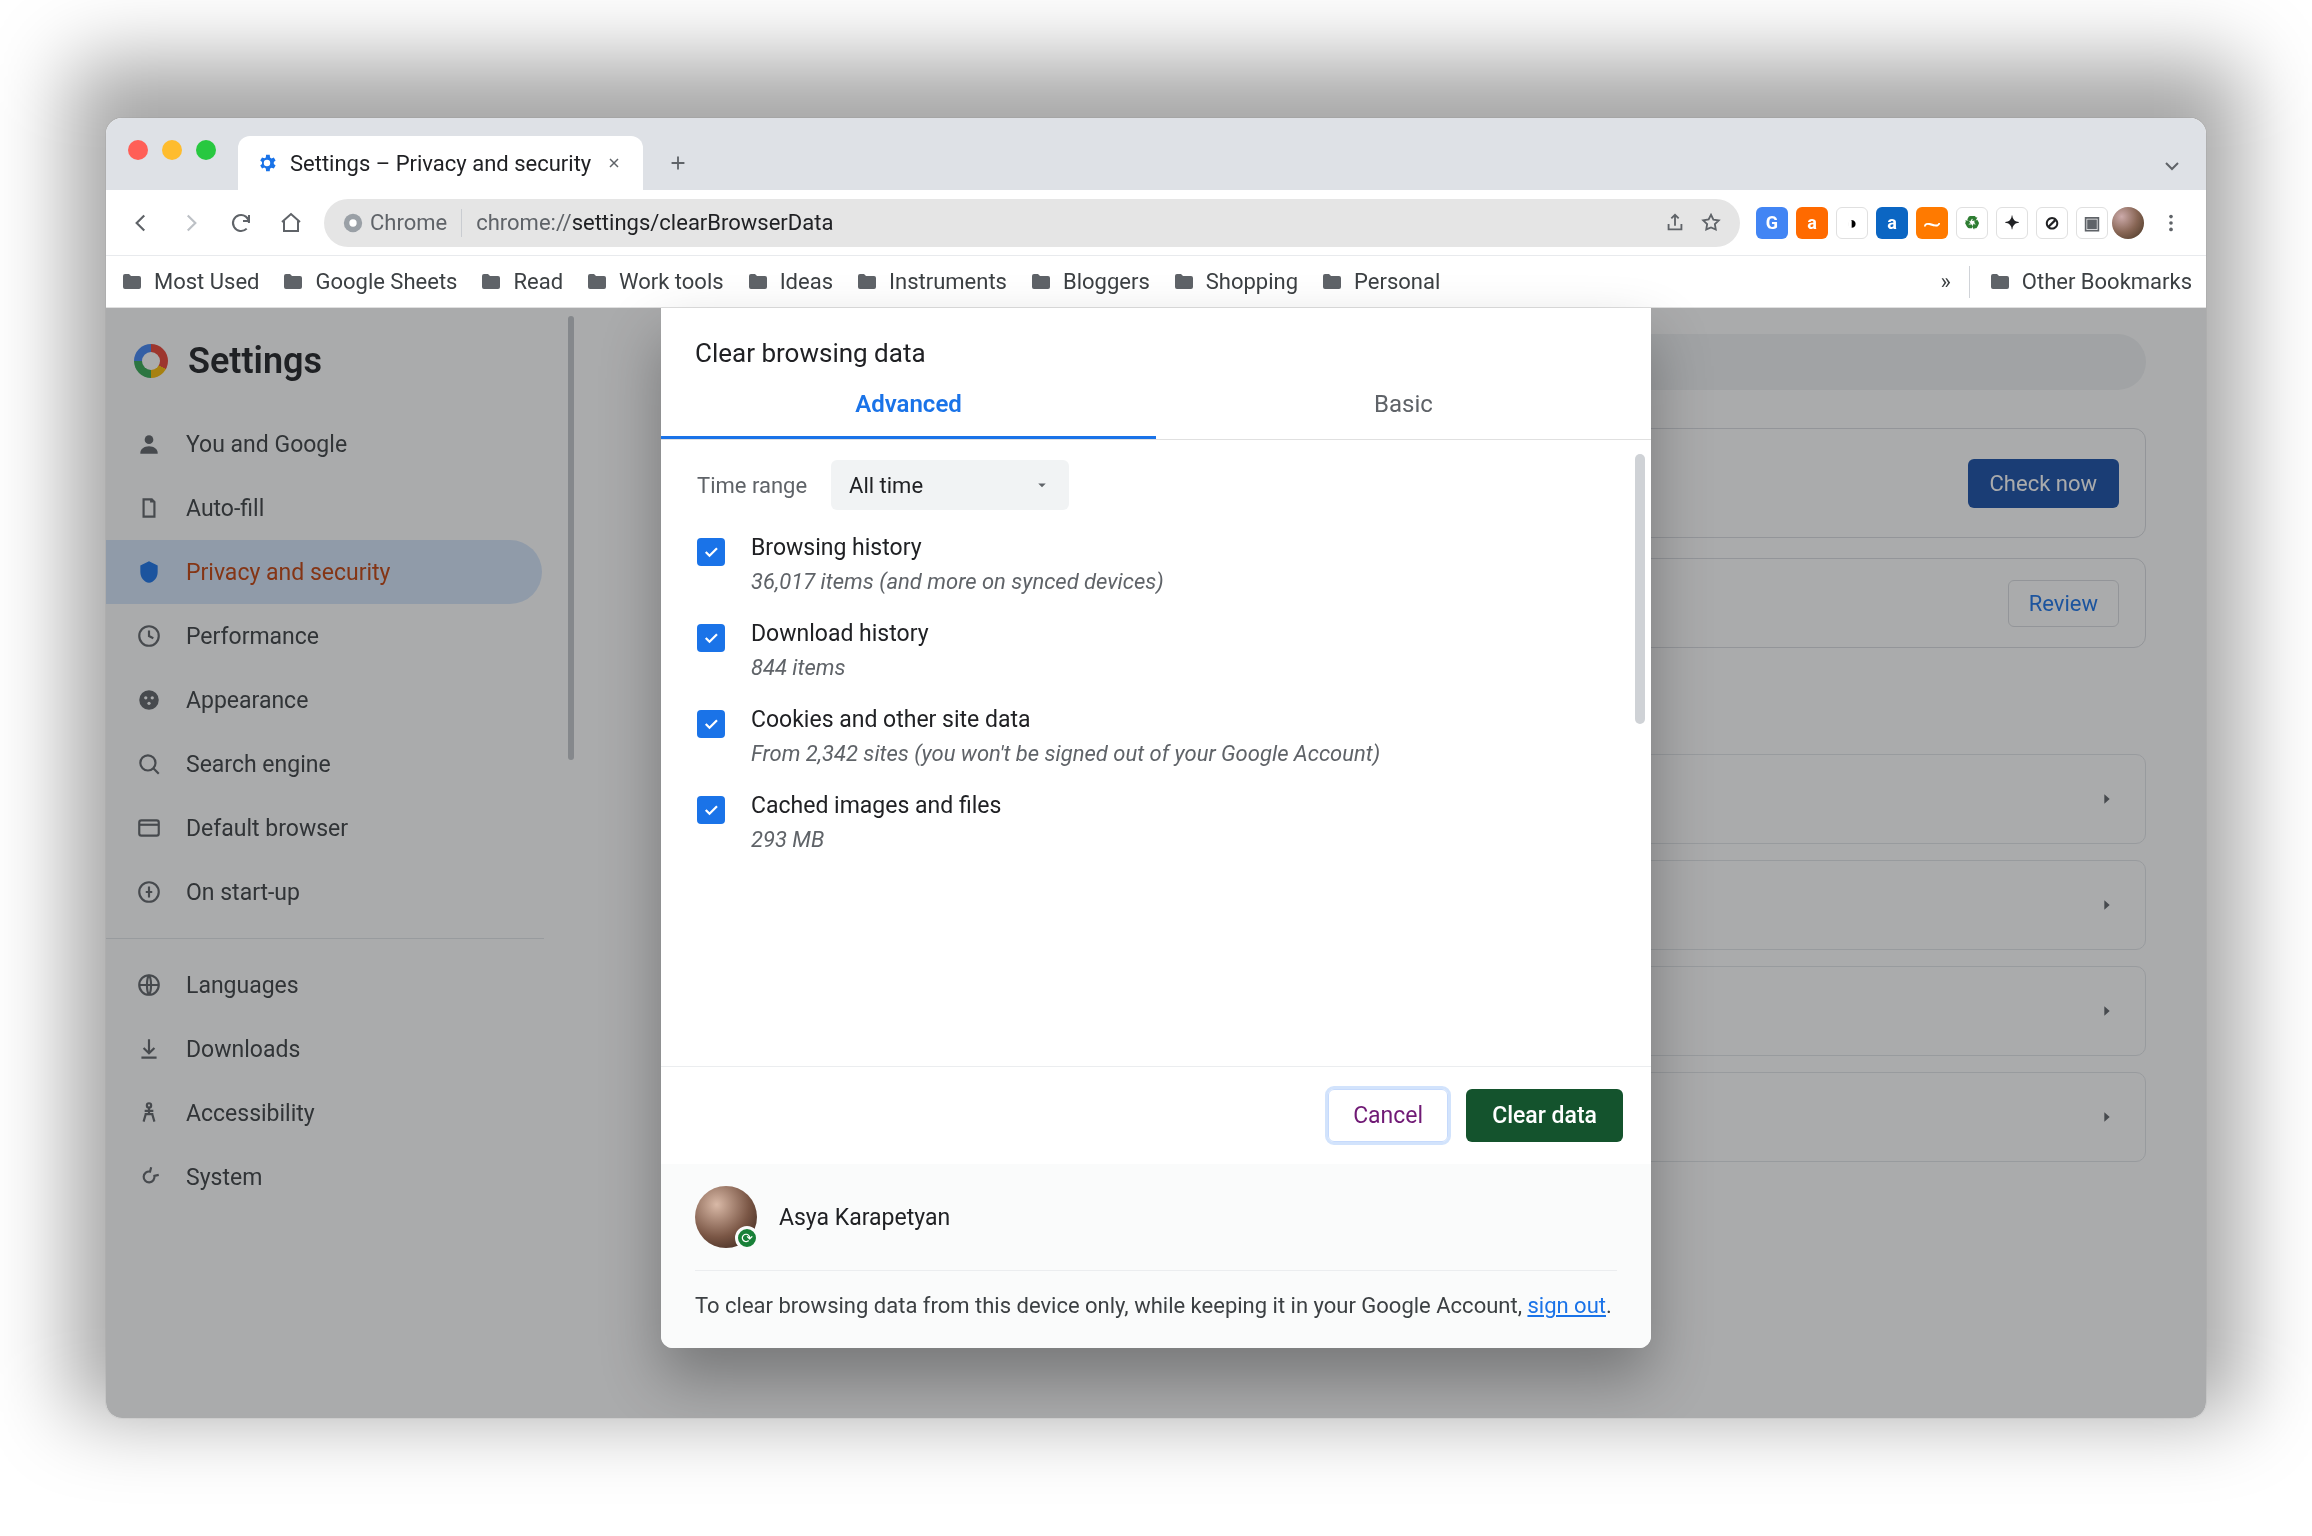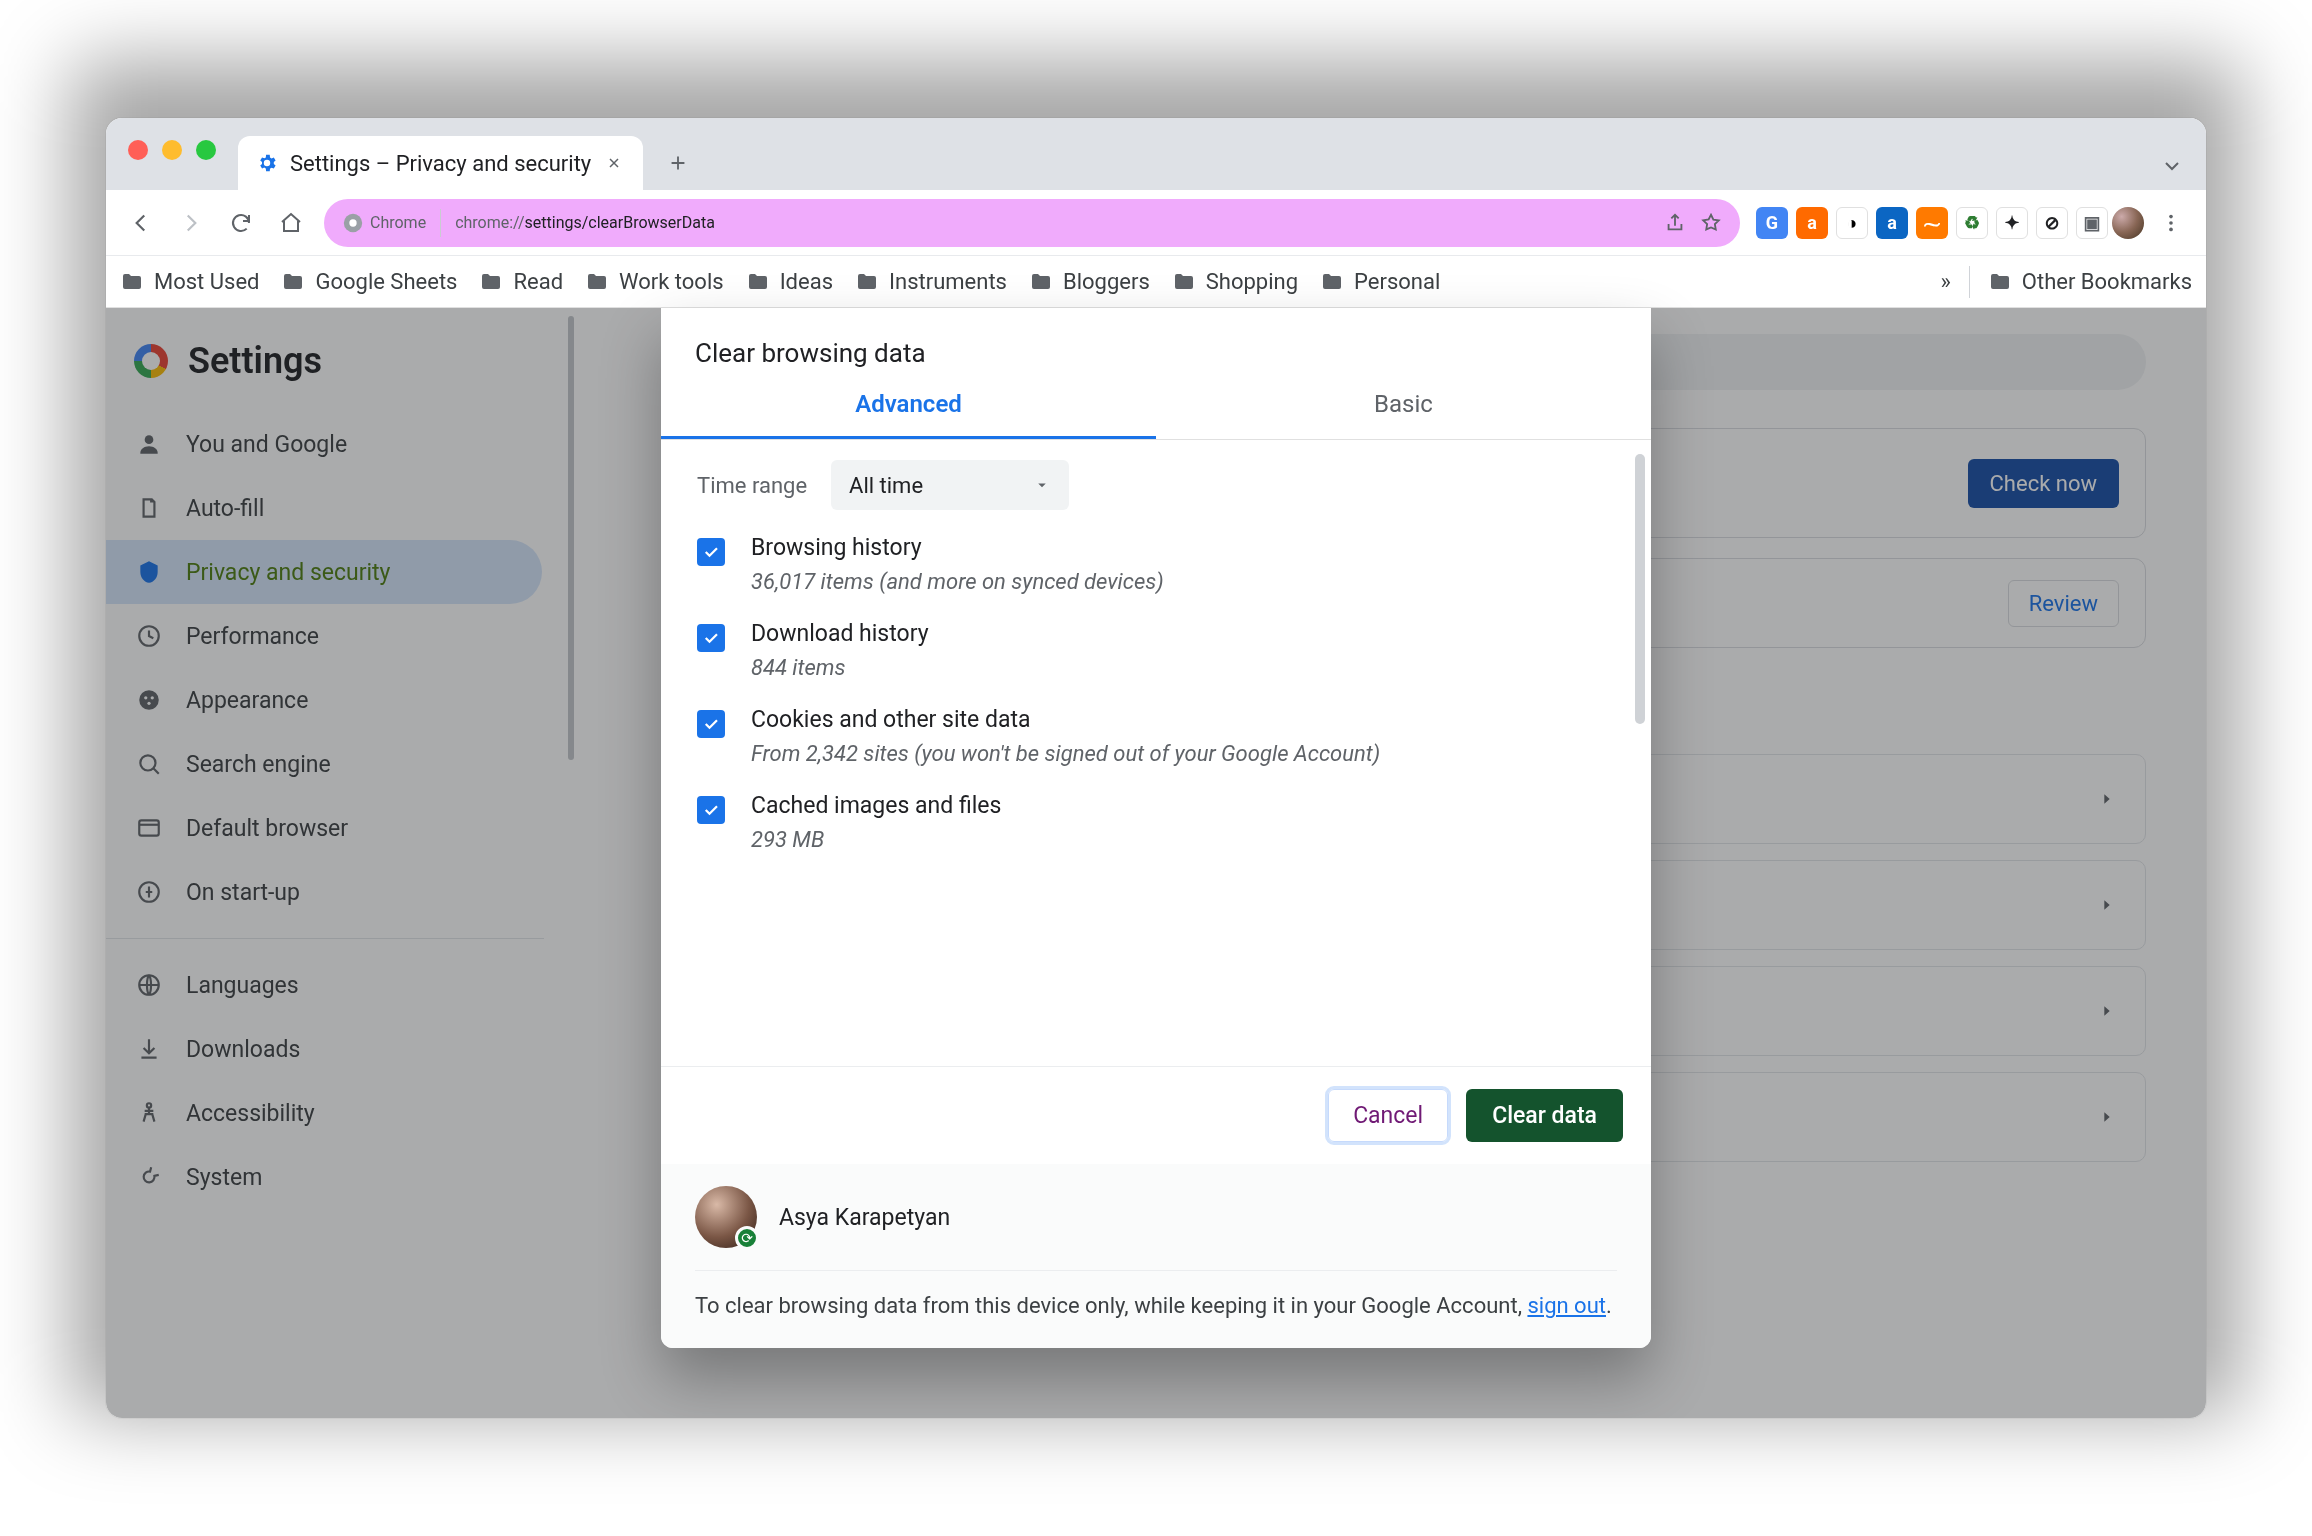--- a/index.html
+++ b/index.html
@@ -17,21 +17,21 @@
   .tab { background:#fff; height:54px; border-radius:12px 12px 0 0; display:flex; align-items:center; padding:0 18px; gap:12px; color:#202124; font-size:22px; }
   .tab .gear { width:22px; height:22px; color:#1a73e8; }
   .tab .close { width:22px; height:22px; color:#5f6368; border-radius:50%; display:flex; align-items:center; justify-content:center; }
   .newtab { width:42px; height:42px; display:flex; align-items:center; justify-content:center; color:#5f6368; margin-left:14px; margin-bottom:6px; border-radius:50%; }
   .tabstrip-right { margin-left:auto; margin-right:10px; margin-bottom:12px; color:#5f6368; }
 
   
   .toolbar { height: 66px; background:#fff; display:flex; align-items:center; padding: 0 12px; gap:4px; border-bottom:1px solid #e8eaed; }
   .tbtn { width:46px; height:46px; display:flex; align-items:center; justify-content:center; color:#5f6368; border-radius:50%; }
   .tbtn.disabled { color:#bdc1c6; }
-  .omnibox { flex:1; height:48px; background:#f0abfc; border-radius:24px; display:flex; align-items:center; padding:0 18px; gap:14px; color:#5f6368; font-size:16px; margin:0 6px;}
+  .omnibox { flex:1; height:48px; background:#e5e5e5; border-radius:24px; display:flex; align-items:center; padding:0 18px; gap:14px; color:#5f6368; font-size:22px; margin:0 6px;}
   .omni-chip { display:flex; align-items:center; gap:6px; color:#5f6368; }
   .omni-sep { width:1px; height:28px; background:#c9ccd1; }
   .omni-url { color:#5f6368; }
   .omni-url .path { color:#202124; }
   .omni-right { margin-left:auto; display:flex; align-items:center; gap:14px; }
   .ext-row { display:flex; align-items:center; gap:8px; padding-left:6px;}
   .ext { width:32px; height:32px; border-radius:6px; display:flex; align-items:center; justify-content:center; font-weight:700; font-size:18px; color:#fff;}
   .avatar-sm { width:32px;height:32px;border-radius:50%; background: radial-gradient(circle at 30% 30%, #caa 0%, #865 50%, #432 100%); }
 
   
@@ -44,21 +44,21 @@
   
   .content { position:relative; height: calc(100% - 72px - 66px - 52px); background:#fff; }
   .settings-page { position:absolute; inset:0; display:flex; }
   .sidebar { width:460px; padding-top:18px; }
   .brand { display:flex; align-items:center; gap:20px; padding: 14px 28px 30px 28px;}
   .brand .logo { width:34px;height:34px;border-radius:50%; background: conic-gradient(#ea4335 0 33%, #fbbc05 0 50%, #34a853 0 75%, #4285f4 0); position:relative;}
   .brand .logo::after{content:"";position:absolute;inset:8px;border-radius:50%;background:#fff;}
   .brand h1 { font-size:36px; font-weight:600; color:#202124;}
   .navlist { display:flex; flex-direction:column; }
   .nav { display:flex; align-items:center; gap:22px; height:64px; padding:0 28px; color:#3c4043; font-size:23px; border-radius:0 32px 32px 0; margin-right:24px;}
-  .nav.active { background:#d6e6fb; color:#4d7c0f;text-align:right; }
+  .nav.active { background:#d6e6fb; color:#c2410c;text-align:right; }
   .nav.active .nicon{ color:#1a73e8;}
   .nicon { width:30px; color:#5f6368; display:flex; justify-content:center;}
   .nav-sep { height:1px; background:#e3e5e9; margin:14px 22px 14px 0;}
   .main { flex:1; position:relative; padding:24px 40px; overflow:hidden;}
   .main-scroll { position:absolute; left:0; top:0; bottom:0; width:10px; }
   .main-scroll::after{content:"";position:absolute; left:2px; top:8px; width:6px; height:40%; border-radius:3px; background:#c4c7cb;}
   .searchpill { position:absolute; right:60px; top:26px; width:560px; height:56px; border-radius:28px; background:#f1f3f4;}
   .card { position:absolute; right:60px; border:1px solid #dadce0; border-radius:12px; background:#fff; }
   .card.one { top:120px; height:110px; width:1060px; display:flex; align-items:center; justify-content:flex-end; padding:0 26px;}
   .card.two { top:250px; height:90px; width:1060px; display:flex; align-items:center; justify-content:flex-end; padding:0 26px;}

